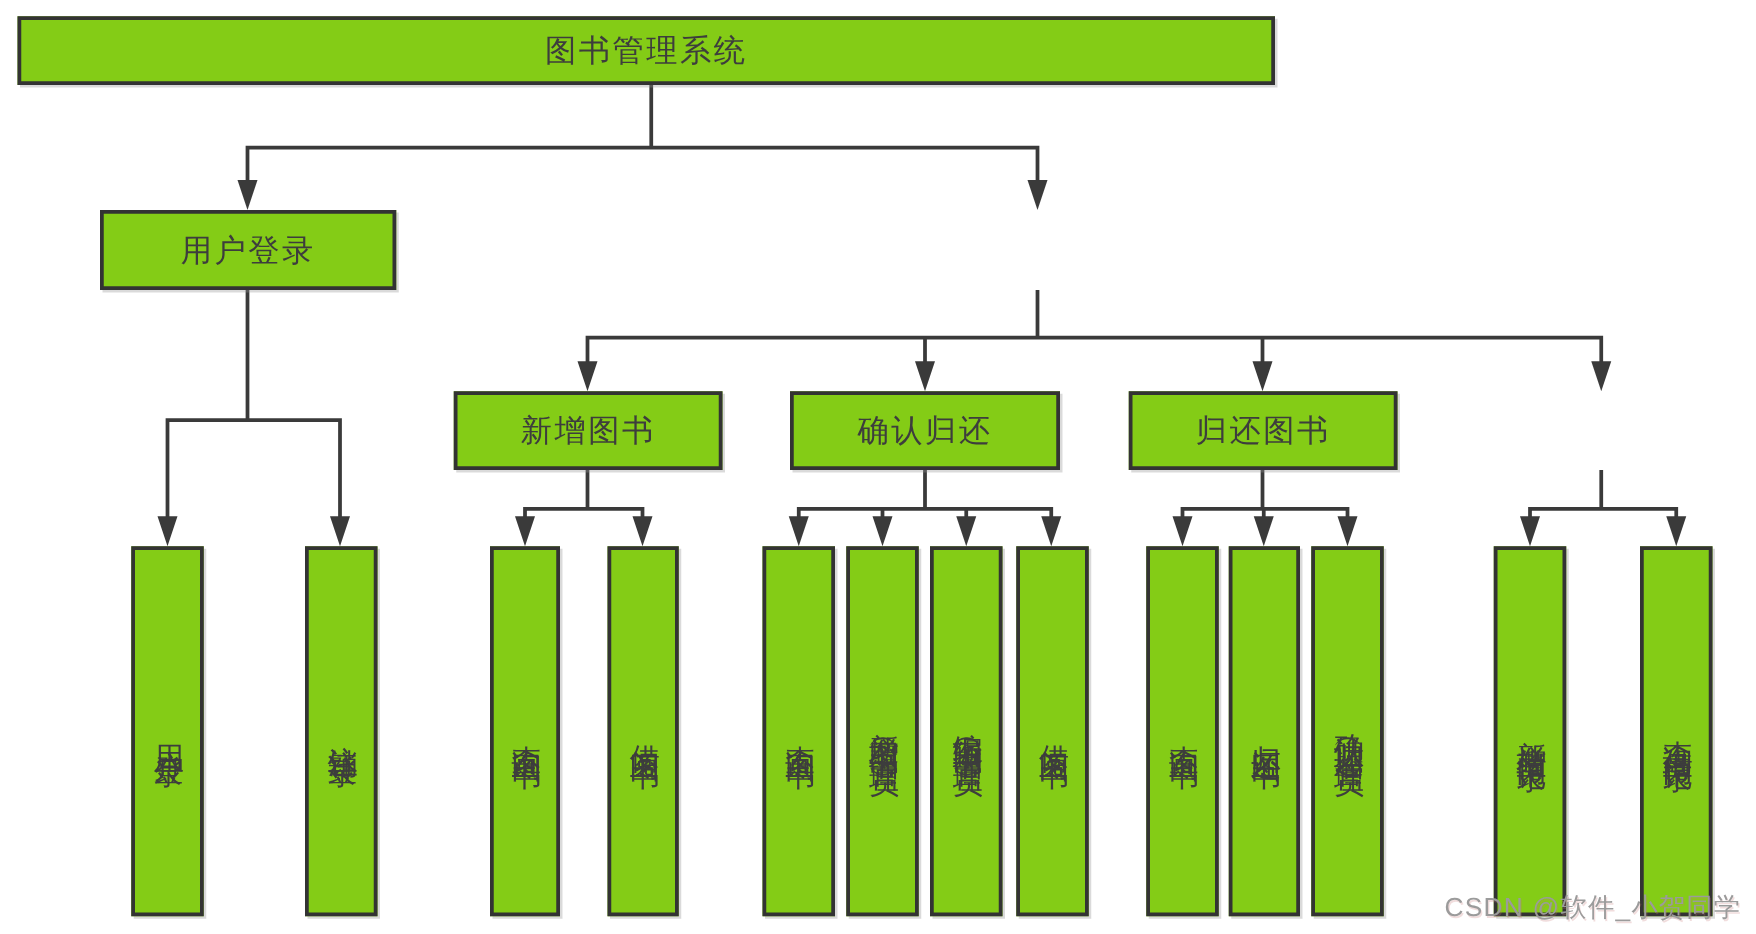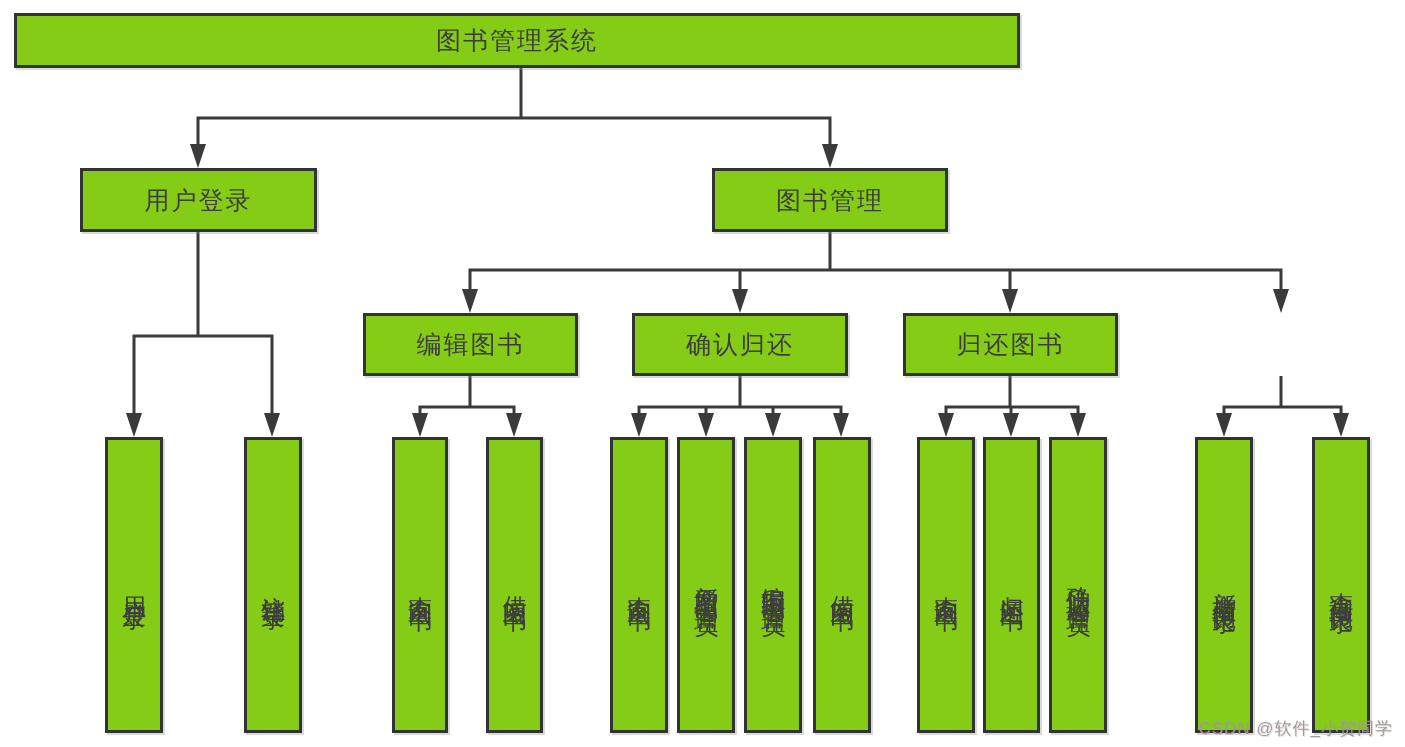--- a/index.html
+++ b/index.html
@@ -63,21 +63,21 @@
   .p-f08{left:813px;}
   .p-f09{left:917px;}
   .p-f10{left:983px;width:57px;}
   .p-f11{left:1049px;}
   .p-f12{left:1195px;}
   .p-f13{left:1312px;}
   .watermark{
     position:absolute;
     right:12px;
     bottom:7px;
-    font-size:17px;
+    font-size:21px;
     letter-spacing:1px;
     color:var(--watermark);
     white-space:nowrap;
     text-shadow:1px 1px 0 rgba(200,120,120,.25);
   }
 </style>
 </head>
 <body>
 
 <div class="canvas">
@@ -136,23 +136,22 @@
       <polygon points="1003,413 1019,413 1011,437"></polygon>
       <polygon points="1070,413 1086,413 1078,437"></polygon>
       <polygon points="1216,413 1232,413 1224,437"></polygon>
       <polygon points="1333,413 1349,413 1341,437"></polygon>
     </g>
   </svg>
 
   <div class="node h p-root">图书管理系统</div>
 
   <div class="node h p-l2a">用户登录</div>
-  <div class="node h p-l2b">图书管理</div>
 
-  <div class="node h p-l3a">编辑图书</div>
+  <div class="node h p-l3a">新增图书</div>
   <div class="node h p-l3b">确认归还</div>
   <div class="node h p-l3c">归还图书</div>
 
   <div class="node v leaf p-f01">用户登录</div>
   <div class="node v leaf p-f02">注销登录</div>
   <div class="node v leaf p-f03">查询图书</div>
   <div class="node v leaf p-f04">借阅图书</div>
   <div class="node v leaf p-f05">查询图书</div>
   <div class="node v leaf p-f06">新增图书（管理员）</div>
   <div class="node v leaf p-f07">编辑图书（管理员）</div>

